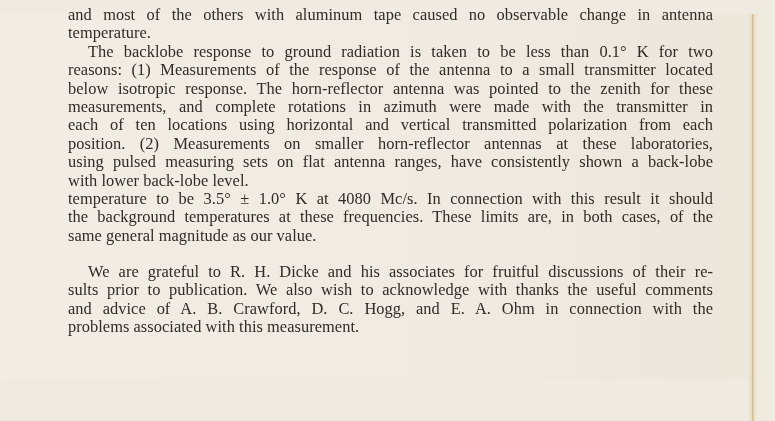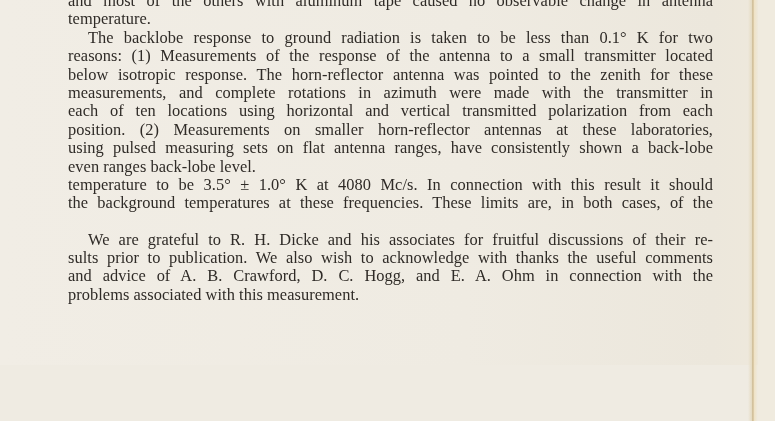--- a/index.html
+++ b/index.html
@@ -10,21 +10,21 @@
       width: 775px;
       height: 421px;
       overflow: hidden;
       background: #efebe2;
       position: relative;
       font-family: "DejaVu Serif", "Liberation Serif", serif;
     }
     .page {
       position: absolute;
       left: 0;
-      top: 0;
+      top: 14px;
       width: 775px;
       height: 365px;
       background: linear-gradient(90deg, #f1ede5 0%, #efebe2 60%, #ece7dc 92%, #efe9dc 100%);
     }
     .column {
       position: absolute;
       left: 68px;
       top: -8px;
       width: 645px;
       color: #2f2b27;
@@ -79,26 +79,27 @@
     </div>
 
     <div>
       <span class="line indent">The backlobe response to ground radiation is taken to be less than 0.1° K for two</span>
       <span class="line">reasons: (1) Measurements of the response of the antenna to a small transmitter located</span>
       <span class="line">below isotropic response. The horn-reflector antenna was pointed to the zenith for these</span>
       <span class="line">measurements, and complete rotations in azimuth were made with the transmitter in</span>
       <span class="line">each of ten locations using horizontal and vertical transmitted polarization from each</span>
       <span class="line">position. (2) Measurements on smaller horn-reflector antennas at these laboratories,</span>
       <span class="line">using pulsed measuring sets on flat antenna ranges, have consistently shown a back-lobe</span>
-      <span class="line last">even ranges back-lobe level.</span>
+      <span class="line last">with lower back-lobe level.</span>
     </div>
 
     <div>
       <span class="line">temperature to be 3.5° ± 1.0° K at 4080 Mc/s. In connection with this result it should</span>
       <span class="line">the background temperatures at these frequencies. These limits are, in both cases, of the</span>
+      <span class="line last">same general magnitude as our value.</span>
     </div>
 
     <div class="para-gap"></div>
 
     <div>
       <span class="line indent">We are grateful to R. H. Dicke and his associates for fruitful discussions of their re-</span>
       <span class="line">sults prior to publication. We also wish to acknowledge with thanks the useful comments</span>
       <span class="line">and advice of A. B. Crawford, D. C. Hogg, and E. A. Ohm in connection with the</span>
       <span class="line last">problems associated with this measurement.</span>
     </div>

